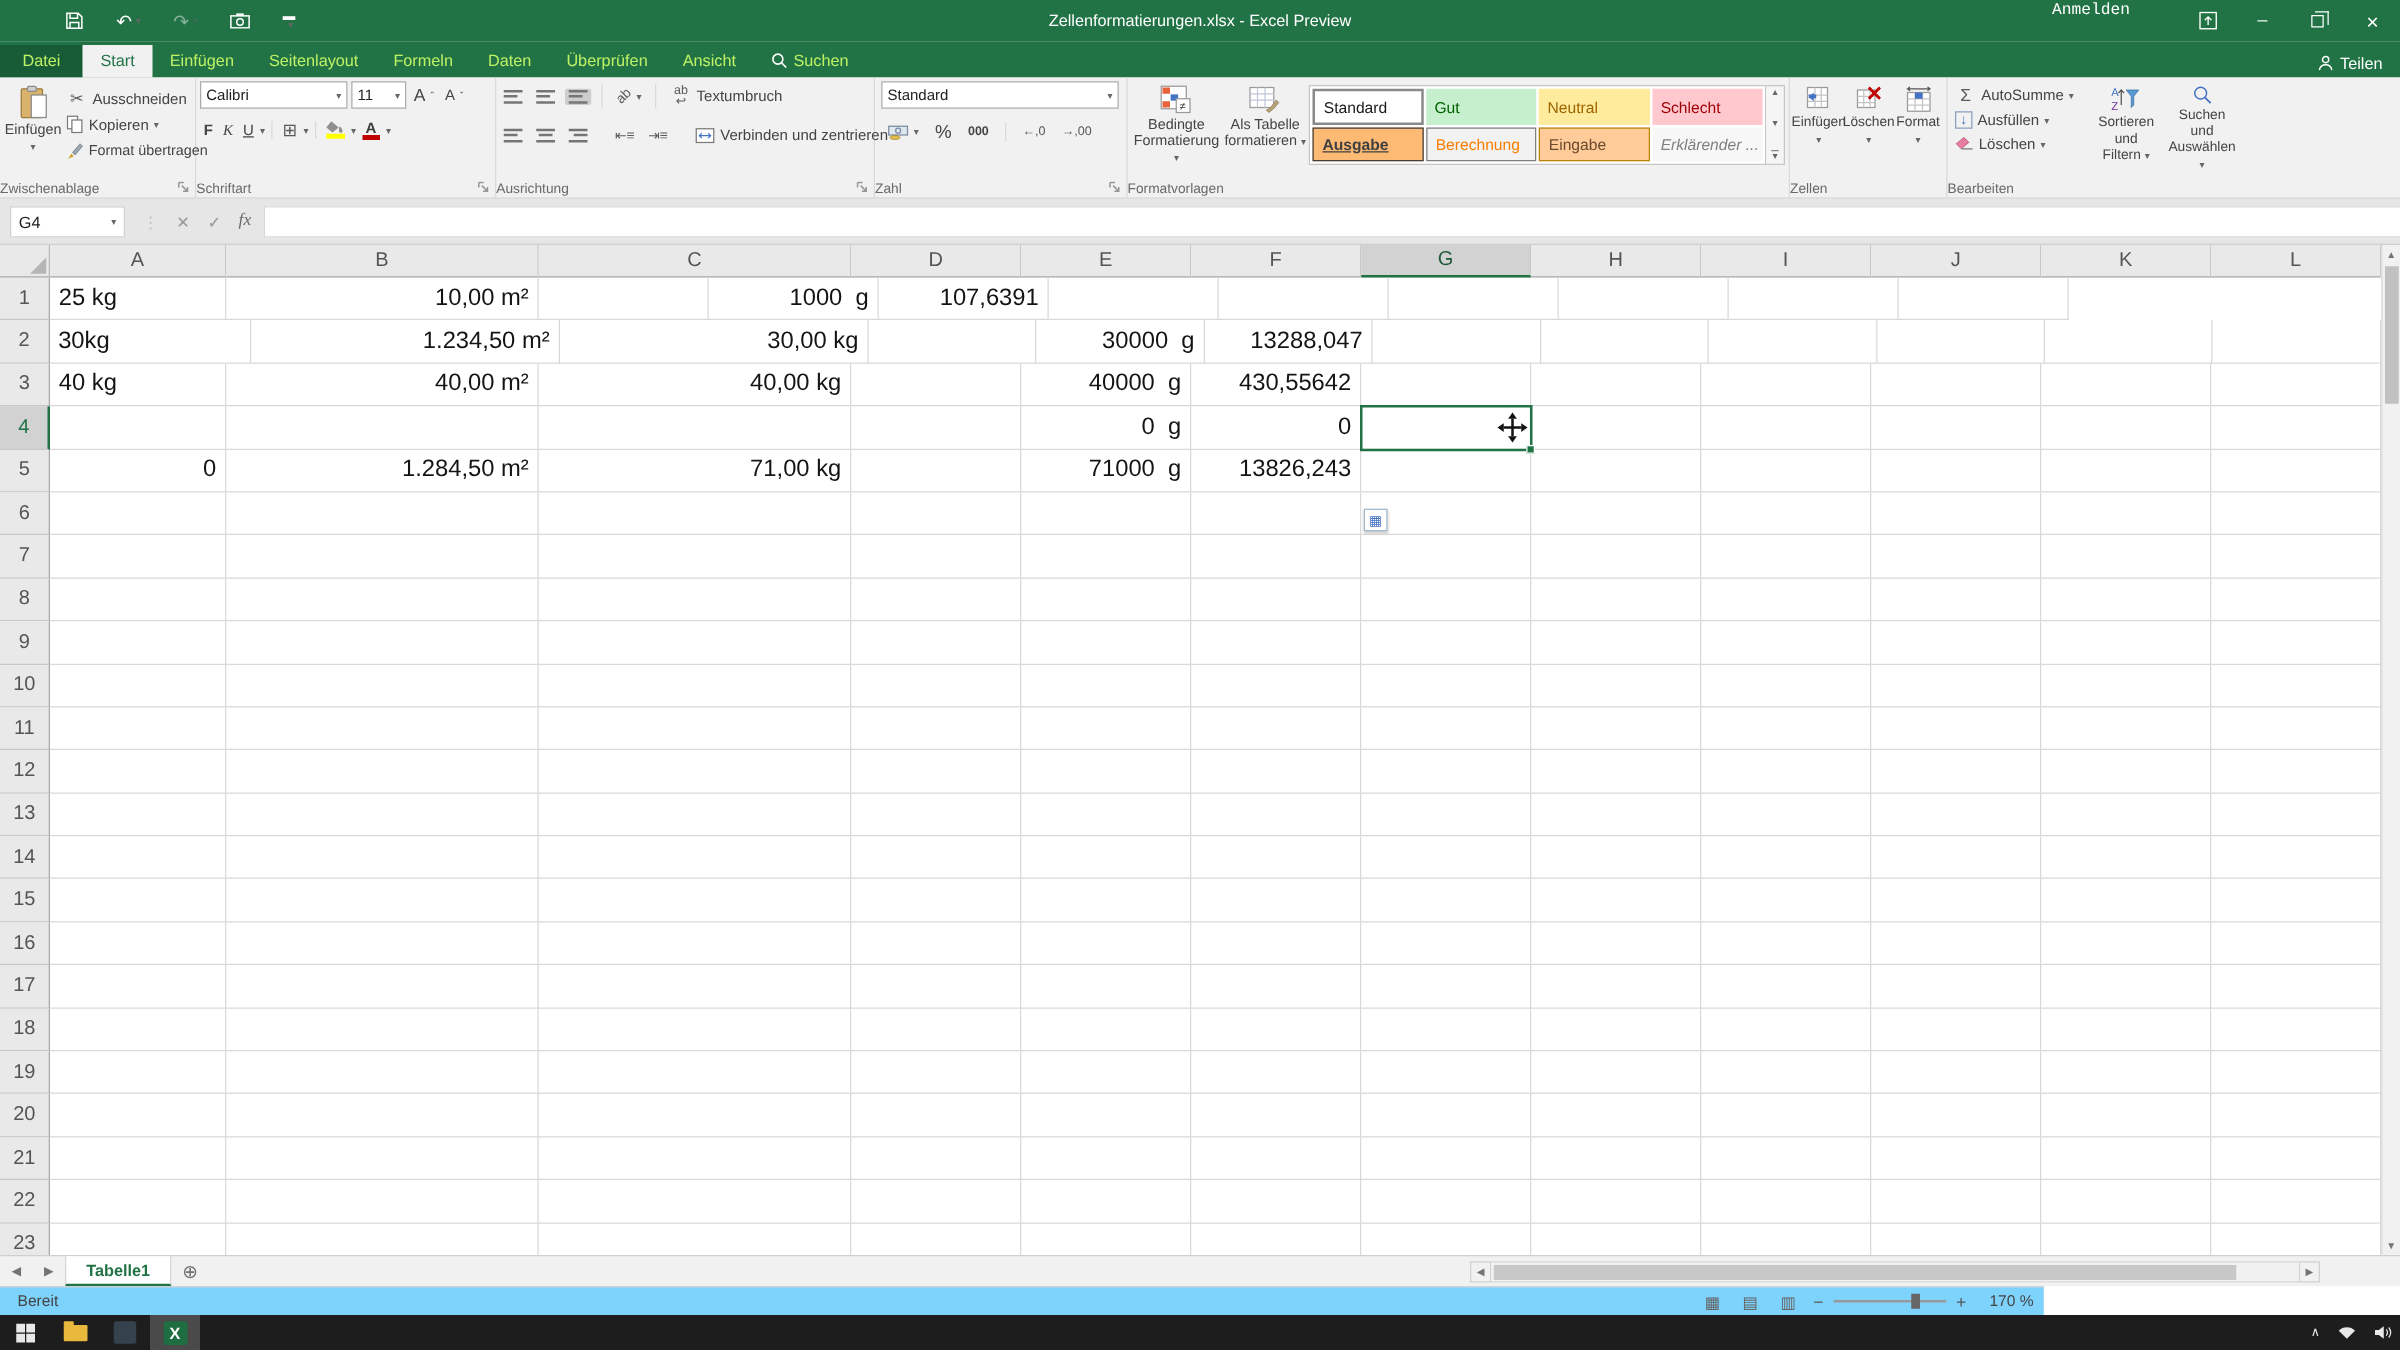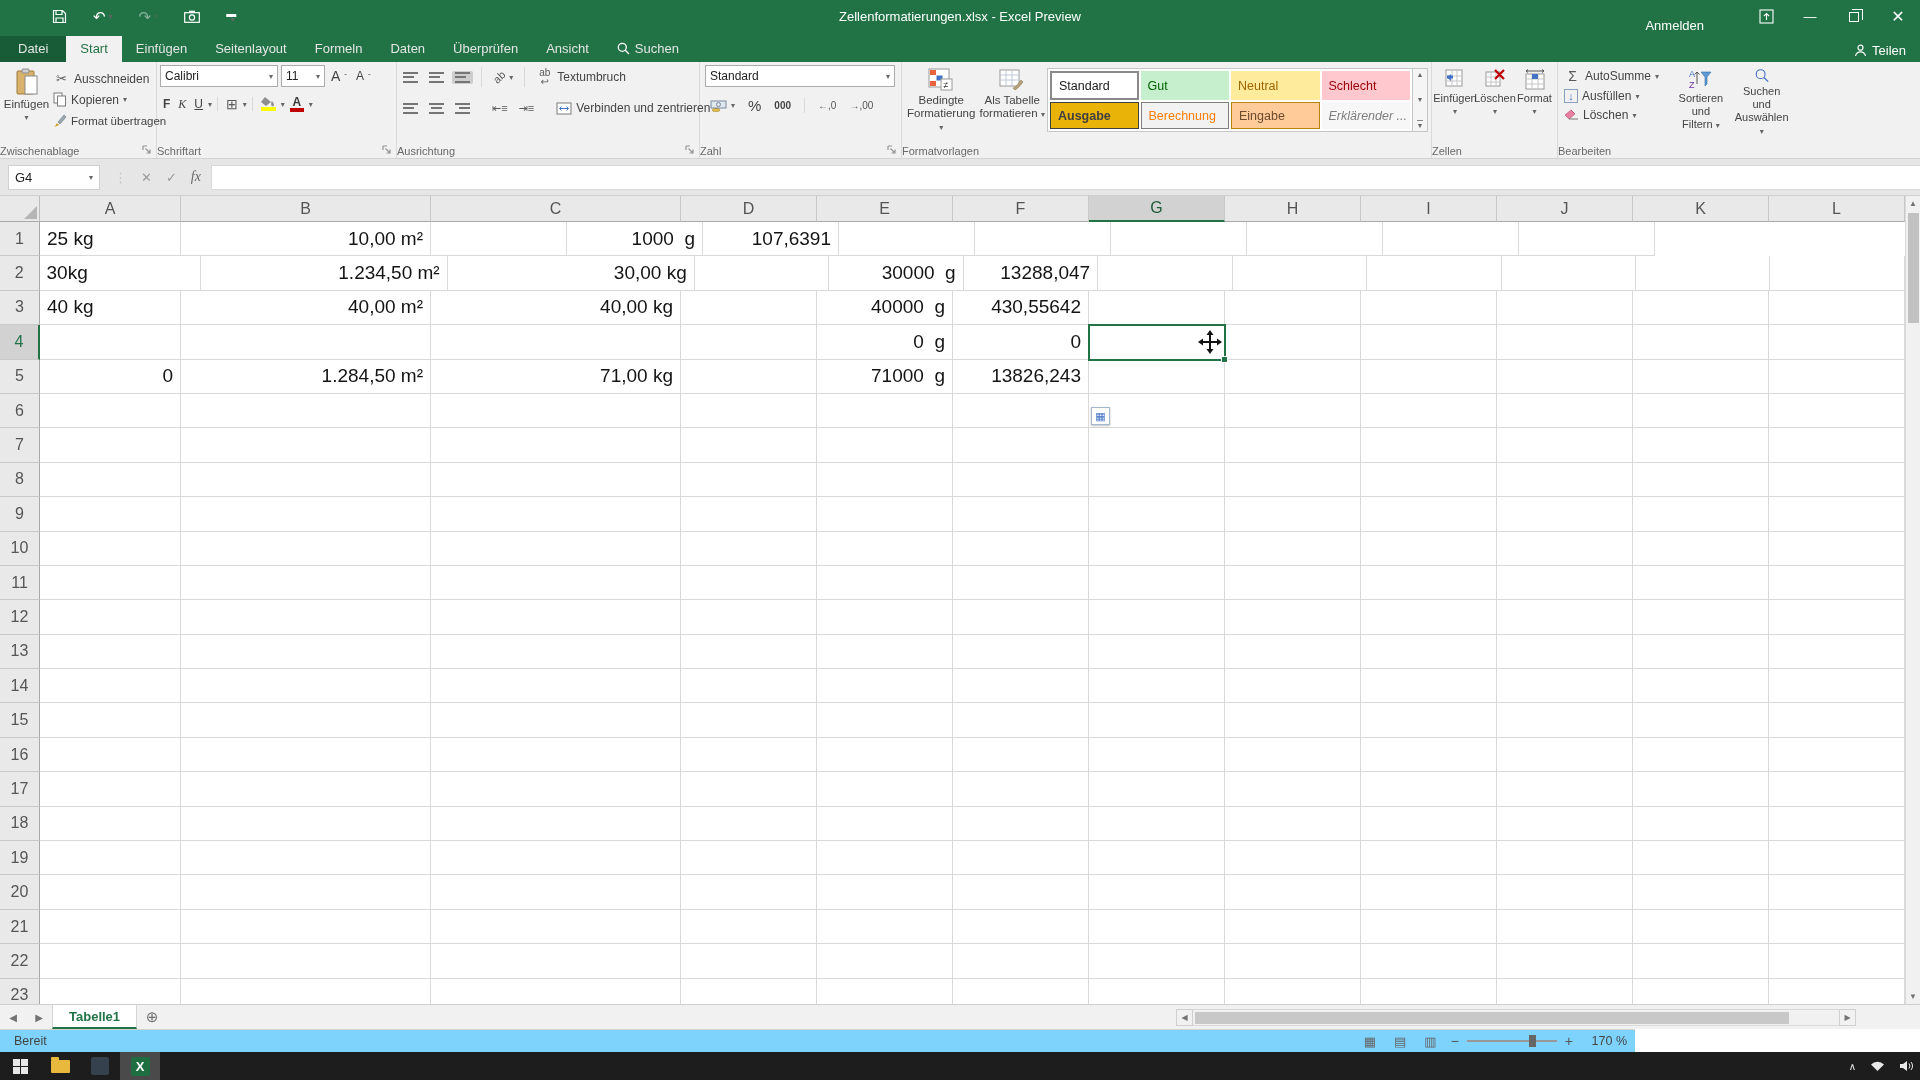--- a/index.html
+++ b/index.html
@@ -6,29 +6,29 @@
   html,body { width:1920px; height:1080px; overflow:hidden; }
   body { font-family:"Liberation Sans", sans-serif; background:#fff; position:relative; font-size:12px; color:#333; }
 
   
   .titlebar { position:absolute; top:0; left:0; width:1920px; height:33px; background:#217346; color:#fff; display:flex; align-items:center; }
   .qat { display:flex; align-items:center; gap:26px; margin-left:52px; }
   .qat .qbtn { display:flex; align-items:center; color:#fff; font-size:15px; cursor:default; }
   .qat .dim { opacity:.45; }
   .qat .dd { font-size:8px; margin-left:3px; opacity:.9; }
   .title-text { position:absolute; left:0; right:0; text-align:center; font-size:13px; color:#fff; pointer-events:none; }
-  .title-right { position:absolute; right:0; top:0; height:33px; display:flex; align-items:flex-end; }
+  .title-right { position:absolute; right:0; top:0; height:33px; display:flex; align-items:flex-start;font-family:Liberation Mono, monospace; }
   .signin { font-size:13px; margin-right:40px; }
   .winbtn { width:44px; height:33px; display:flex; align-items:center; justify-content:center; font-size:13px; }
   .restore-glyph { width:10px; height:10px; border:1px solid #fff; position:relative; }
   .restore-glyph:before { content:""; position:absolute; left:2px; top:-4px; width:10px; height:10px; border:1px solid #fff; border-left:none; border-bottom:none; }
 
   
   .tabrow { position:absolute; top:33px; left:0; width:1920px; height:29px; background:#217346; display:flex; align-items:flex-end; }
-  .rtab { padding:5px 14px 6px; font-size:13px; color:#e5e5e5; white-space:nowrap; }
+  .rtab { padding:5px 14px 6px; font-size:13px; color:#bef264; white-space:nowrap; }
   .rtab.file { background:#185c37; padding:5px 18px 6px; margin-left:0; }
   .rtab.active { background:#f1f1f1; color:#217346; }
   .rtab.search { display:flex; align-items:center; gap:5px; }
   .share-tab { position:absolute; right:14px; bottom:4px; color:#fff; font-size:13px; display:flex; align-items:center; gap:5px; }
 
   
   .ribbon { position:absolute; top:62px; left:0; width:1920px; height:97px; background:#f1f1f1; border-bottom:1px solid #d2d2d2; display:flex; }
   .rgroup { position:relative; height:100%; border-right:1px solid #dadada; padding:3px 3px 17px 3px; }
   .glabel { position:absolute; bottom:1px; left:0; right:14px; text-align:left; font-size:11px; color:#696969; white-space:nowrap; }
   .glabel.full { right:0; }
@@ -357,21 +357,21 @@
           </svg>
         <span>Als Tabelle</span>
         <span><span>formatieren</span> <span class="dd">▾</span></span>
       </div>
       <div style="display:flex; margin-top:3px;">
         <div class="gallery" id="style-gallery">
             <div class="chip" style="background: rgb(255, 255, 255); color: rgb(26, 26, 26); border: 2px solid rgb(138, 138, 138);">Standard</div>
             <div class="chip" style="background: rgb(198, 239, 206); color: rgb(0, 97, 0);">Gut</div>
             <div class="chip" style="background: rgb(255, 235, 156); color: rgb(156, 101, 0);">Neutral</div>
             <div class="chip" style="background: rgb(255, 199, 206); color: rgb(156, 0, 6);">Schlecht</div>
-            <div class="chip" style="background: #eab308; color: rgb(63, 63, 63); border: 1px solid rgb(63, 63, 63); font-weight: bold;">Ausgabe</div>
+            <div class="chip" style="background: #fdba74; color: rgb(63, 63, 63); border: 1px solid rgb(63, 63, 63); font-weight: bold; text-decoration: underline;">Ausgabe</div>
             <div class="chip" style="background: rgb(242, 242, 242); color: rgb(250, 125, 0); border: 1px solid rgb(127, 127, 127);">Berechnung</div>
             <div class="chip" style="background: rgb(255, 204, 153); color: rgb(107, 74, 45); border: 1px solid rgb(184, 134, 11);">Eingabe</div>
             <div class="chip" style="background: rgb(247, 247, 247); color: rgb(127, 127, 127); font-style: italic;">Erklärender ...</div>
           </div>
         <div class="gscroll">
           <span>▲</span>
           <span>▼</span>
           <span style="border-top:1px solid #888; padding-top:1px;">▼</span>
         </div>
       </div>

